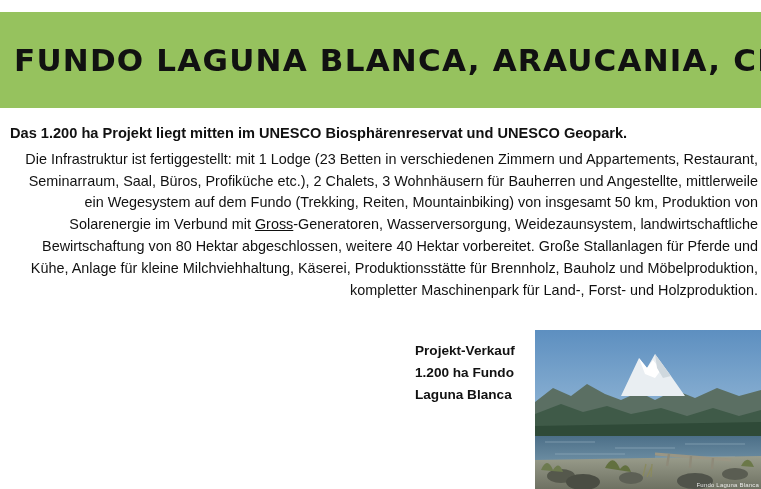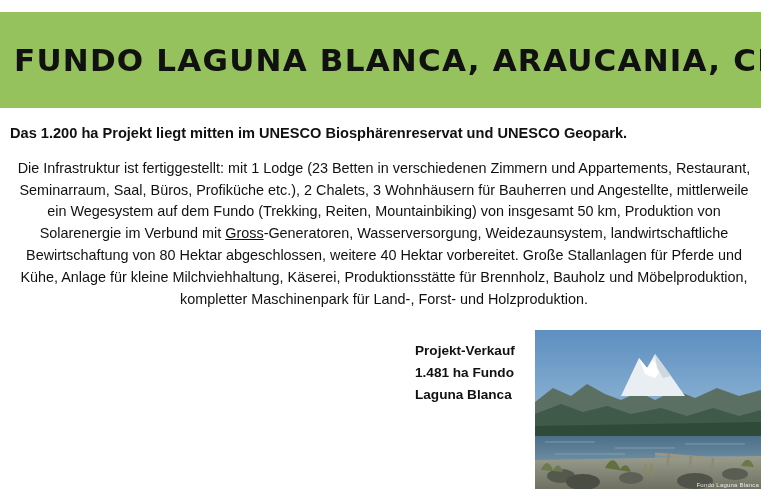--- a/index.html
+++ b/index.html
@@ -42,28 +42,28 @@
   .body-area {
     position: absolute;
     left: 10px;
     top: 124px;
     width: 748px;
   }
   .lead-line {
     font-size: 14.6px;
     font-weight: bold;
     color: #111111;
-    margin-bottom: 14px;
+    margin-bottom: 5px;
     line-height: 1.35;
   }
   .para {
     font-size: 14.4px;
     color: #111111;
     line-height: 1.52;
-    text-align: center;
+    text-align: right;
     margin: 0;
   }
   .underline-word {
     text-decoration: underline;
   }
   .lower-area {
     position: absolute;
     left: 0;
     top: 330px;
     width: 761px;
@@ -120,21 +120,21 @@
   </div>
 
   <div class="body-area">
     <div class="lead-line">Das 1.200 ha Projekt liegt mitten im UNESCO Biosphärenreservat und UNESCO Geopark.</div>
     <p class="para"><span>Die Infrastruktur ist fertiggestellt: mit 1 Lodge (23 Betten in verschiedenen Zimmern und Appartements, Restaurant, Seminarraum, Saal, Büros, Profiküche etc.), 2 Chalets, 3 Wohnhäusern für Bauherren und Angestellte, mittlerweile ein Wegesystem auf dem Fundo (Trekking, Reiten, Mountainbiking) von insgesamt 50 km, Produktion von Solarenergie im Verbund mit </span><span class="underline-word">Gross</span><span>-Generatoren, Wasserversorgung, Weidezaunsystem, landwirtschaftliche Bewirtschaftung von 80 Hektar abgeschlossen, weitere 40 Hektar vorbereitet. Große Stallanlagen für Pferde und Kühe, Anlage für kleine Milchviehhaltung, Käserei, Produktionsstätte für Brennholz, Bauholz und Möbelproduktion, kompletter Maschinenpark für Land-, Forst- und Holzproduktion.</span></p>
   </div>
 
   <div class="lower-area">
 
 
-    <div class="caption-block">Projekt-Verkauf 1.481 ha Fundo Laguna Blanca</div>
+    <div class="caption-block">Projekt-Verkauf 1.200 ha Fundo Laguna Blanca</div>
 
     <div class="photo">
       <svg width="226" height="159" viewBox="0 0 226 159">
         <defs>
           <linearGradient id="skyGrad" x1="0" y1="0" x2="0" y2="1">
             <stop offset="0%" stop-color="#5d8fc0"></stop>
             <stop offset="55%" stop-color="#8fb4d4"></stop>
             <stop offset="100%" stop-color="#c6d8e4"></stop>
           </linearGradient>
           <linearGradient id="lakeGrad" x1="0" y1="0" x2="0" y2="1">

